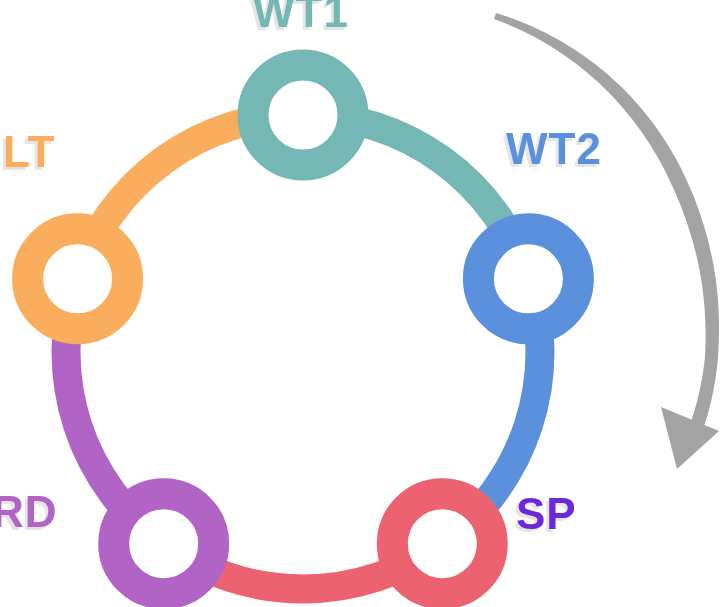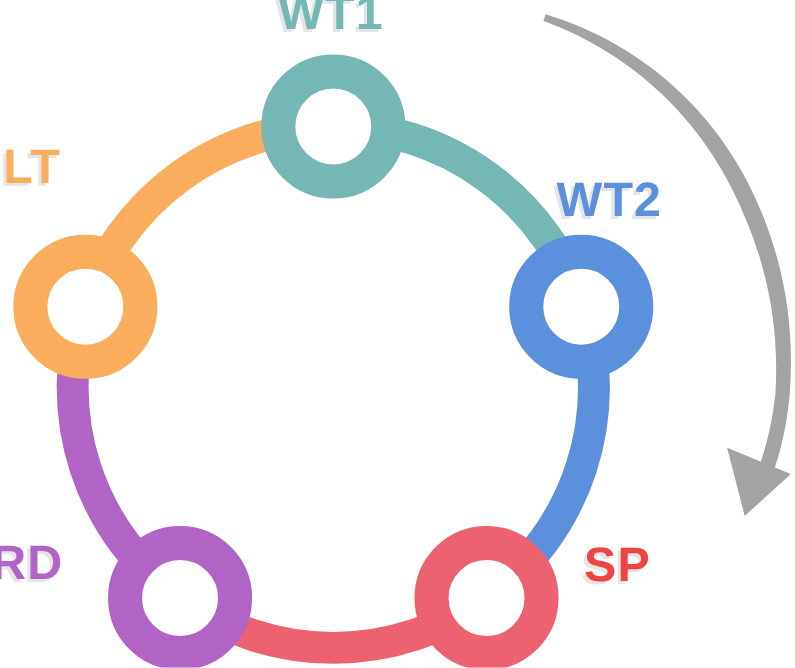--- a/index.html
+++ b/index.html
@@ -52,17 +52,17 @@
       </g>
     <g>
       <path d="M 496 13 C 585 40 658 105 694 197 C 715 251 722 302 718 358
                C 715 388 710 410 702 432 L 689 428 C 696 407 702 386 705 357
                C 708 303 700 254 680 204 C 645 113 577 49 494 19 Z" fill="#A3A3A3"></path>
       <path d="M 661 407 L 719 431 L 677 469 Z" fill="#A3A3A3"></path>
     </g>
   </svg>
 
   <div class="node-label" style="color: rgb(116, 183, 180); left: 253px; top: -10px;">WT1</div>
-  <div class="node-label" style="color: rgb(91, 145, 220); left: 506px; top: 160px;">WT2</div>
-  <div class="node-label" style="color: #ef4444; left: 531px; top: 492px;">SP</div>
+  <div class="node-label" style="color: rgb(91, 145, 220); left: 506px; top: 127px;">WT2</div>
+  <div class="node-label" style="color: #6d28d9; left: 516px; top: 492px;">SP</div>
   <div class="node-label" style="color: rgb(177, 99, 198); left: -8px; top: 490px;">RD</div>
   <div class="node-label" style="color: rgb(251, 173, 94); left: 3px; top: 130px;">LT</div>
 </div>
 
 </body></html>

